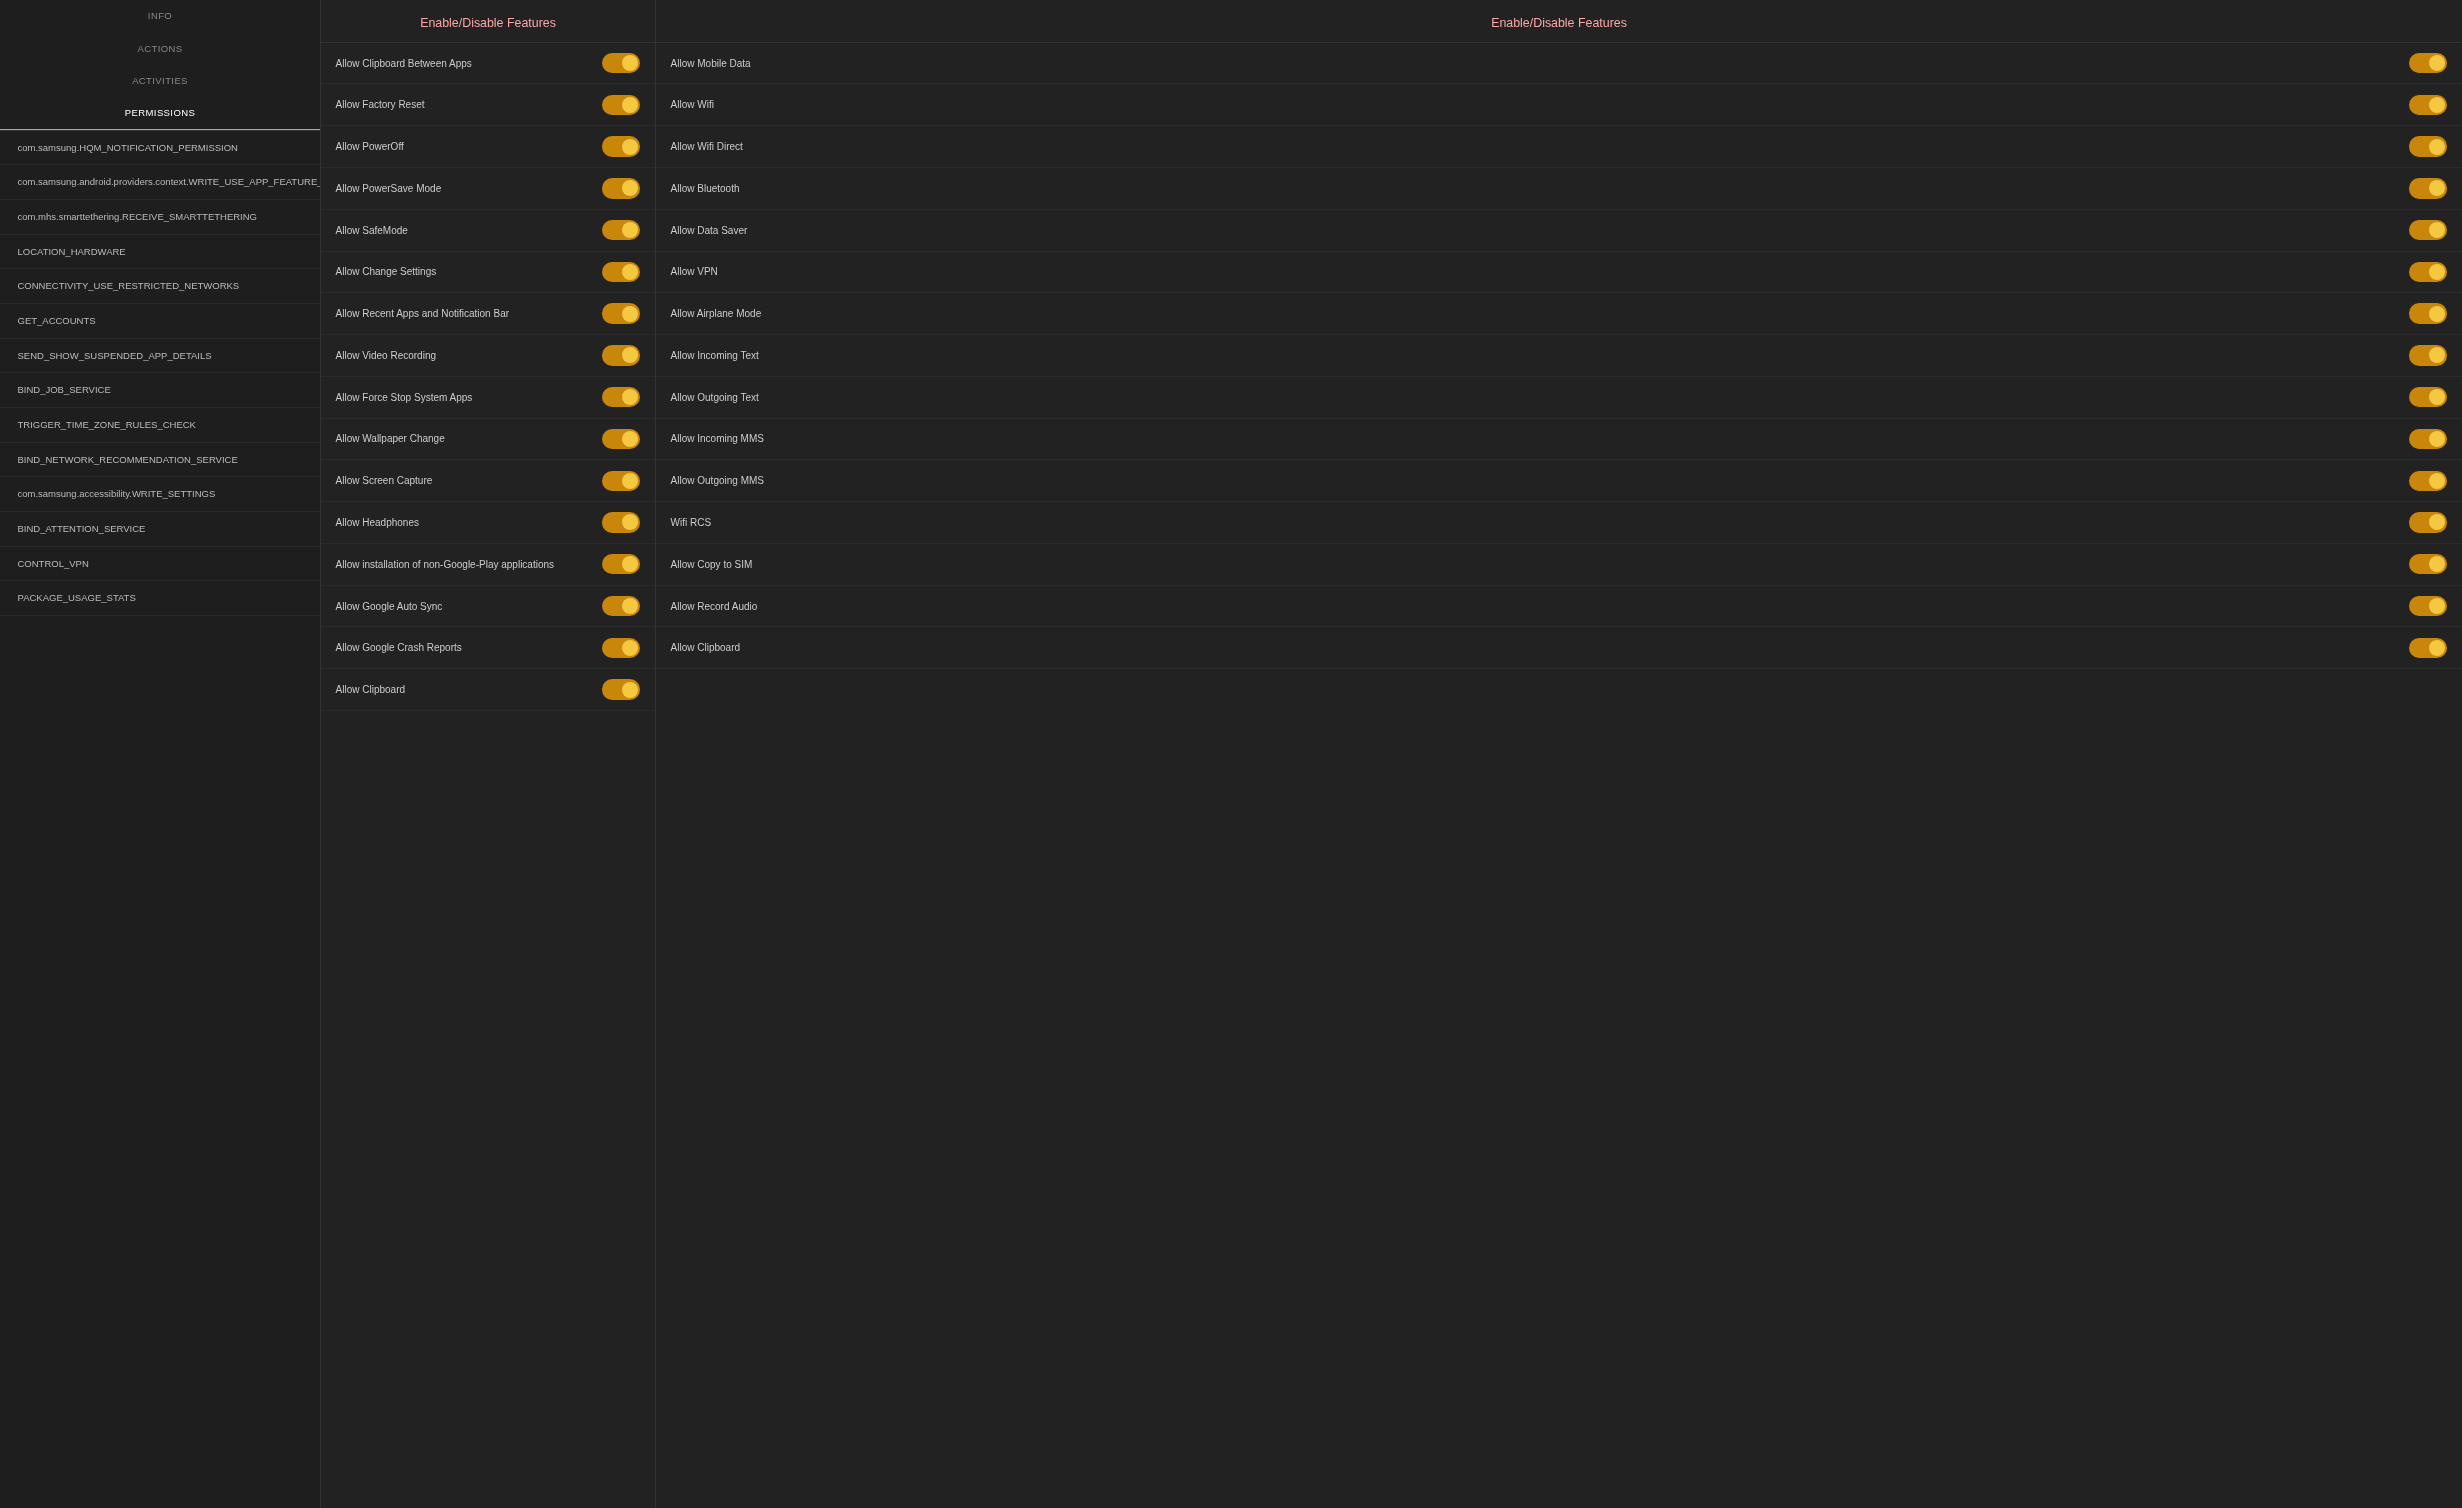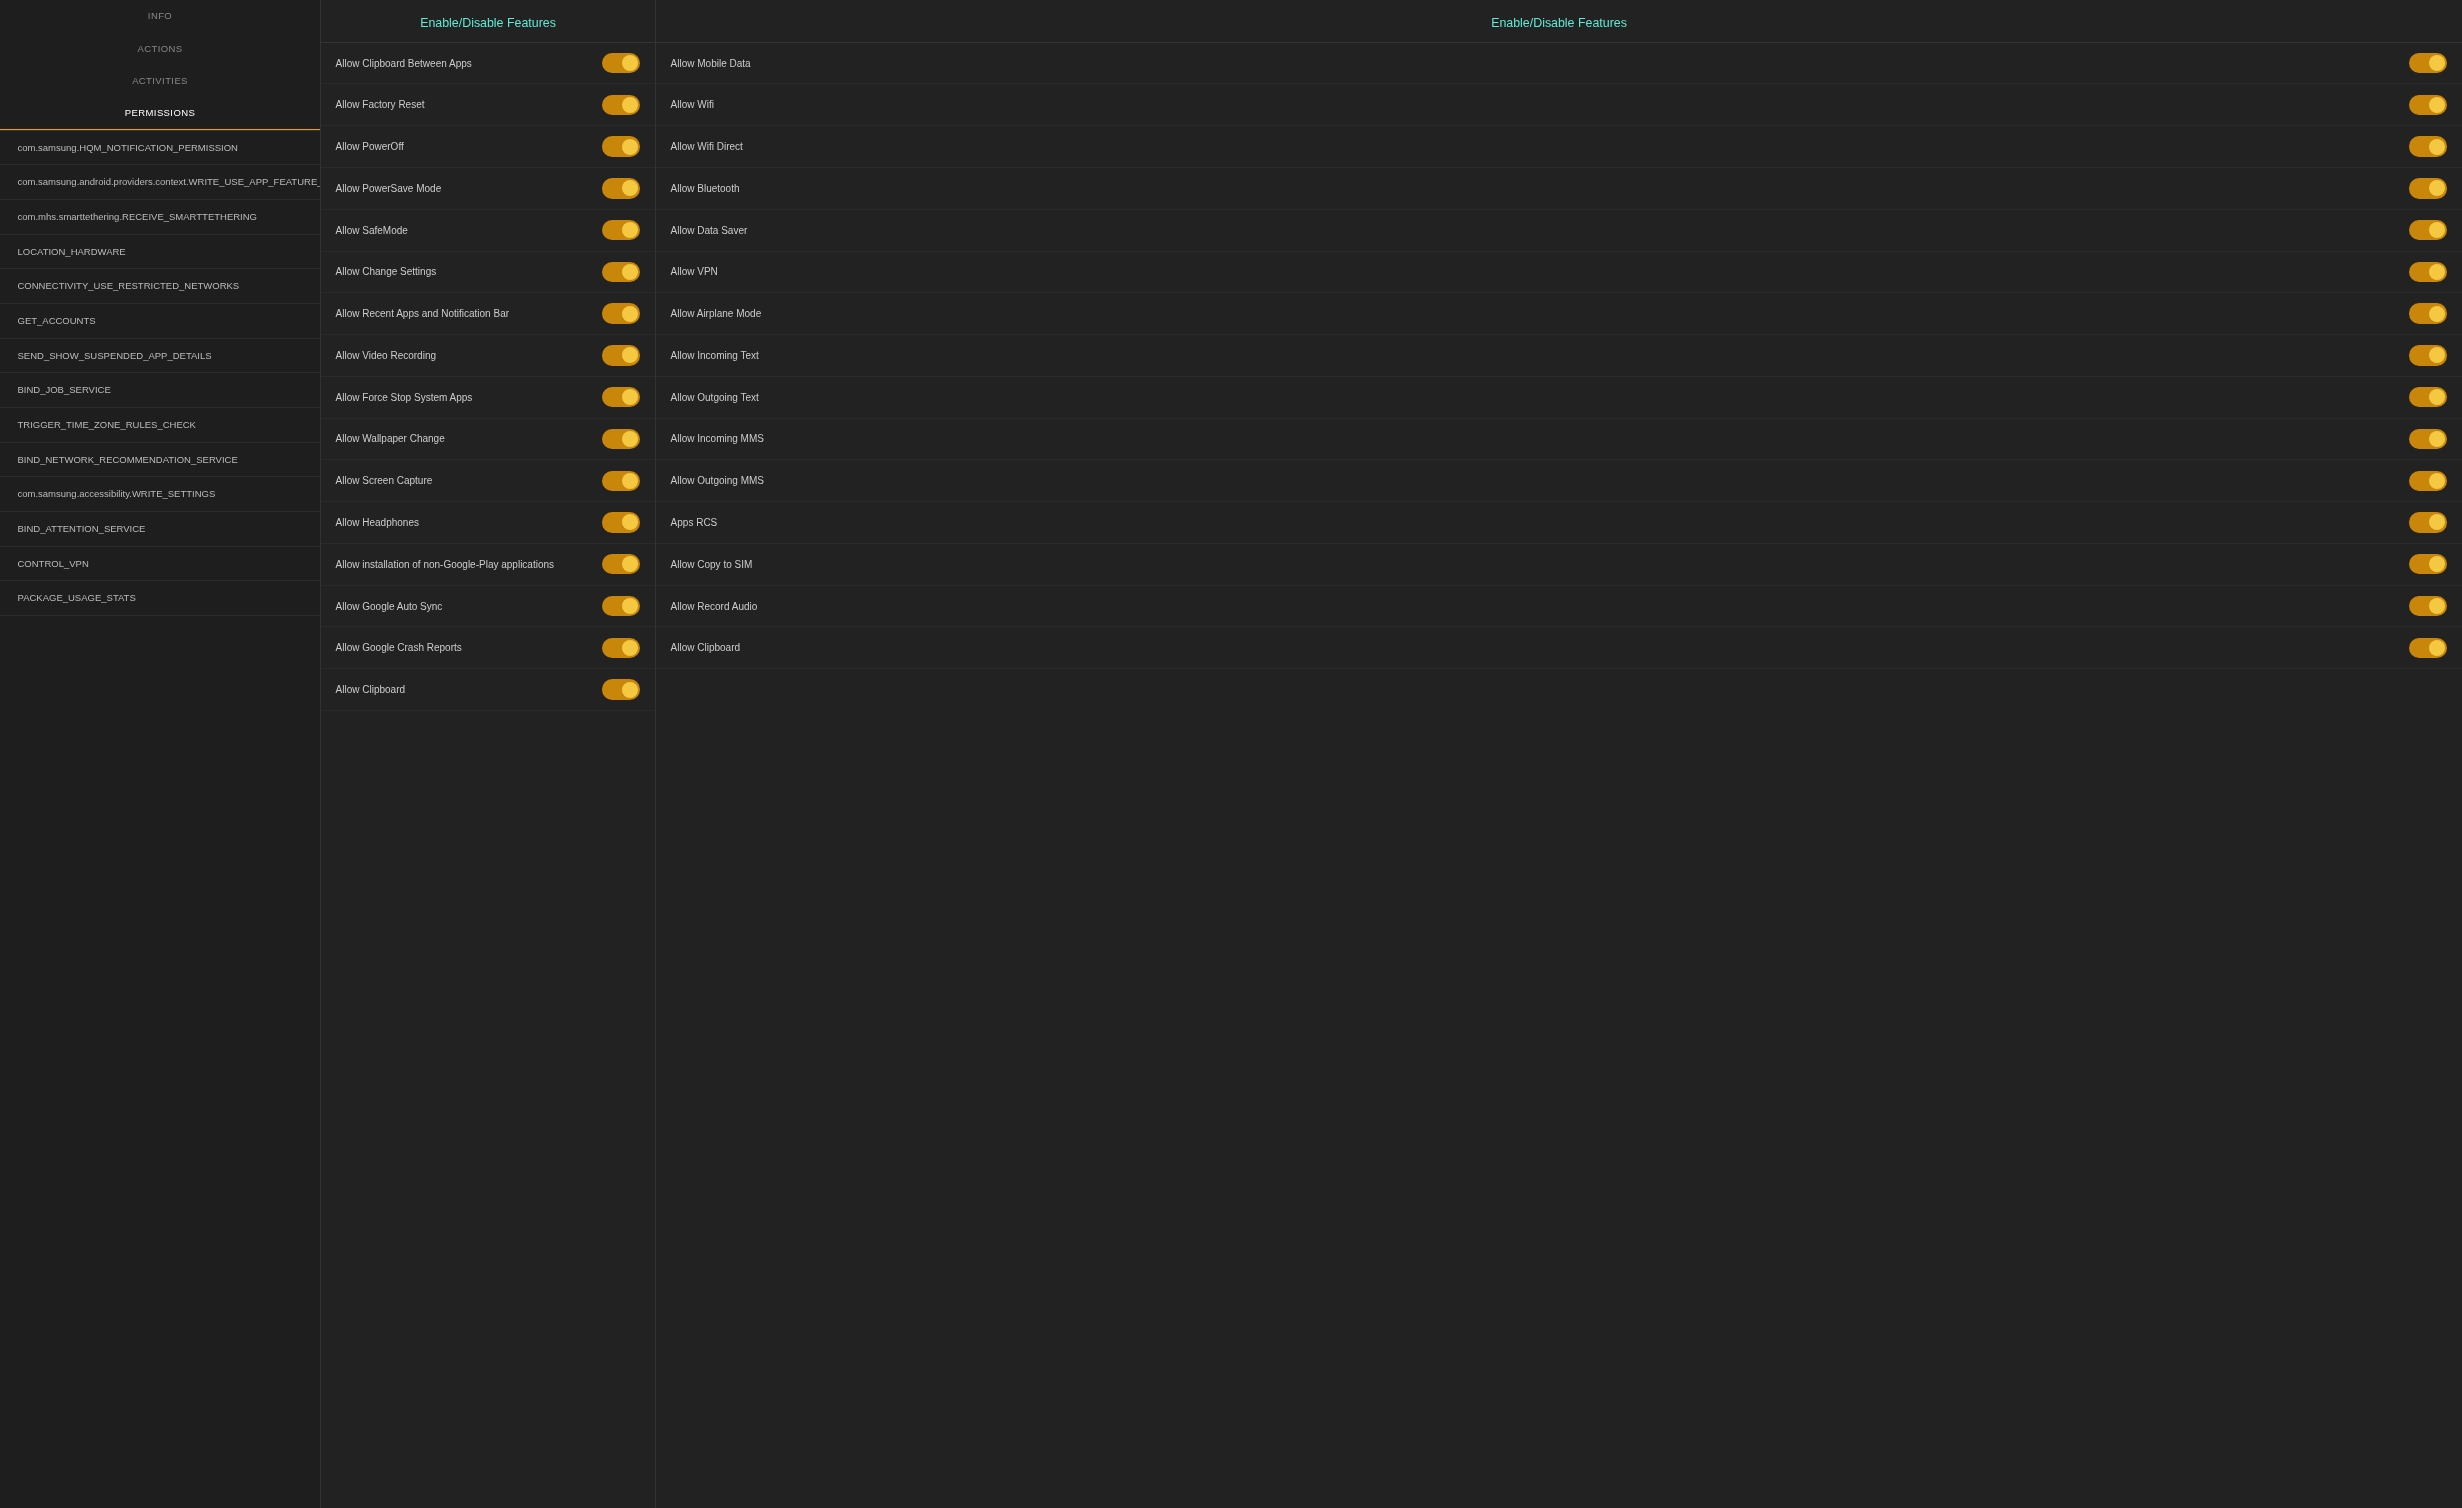--- a/index.html
+++ b/index.html
@@ -97,21 +97,21 @@
       background: #222;
       display: flex;
       flex-direction: column;
     }
 
     .panel-header {
       padding: 16px 11.7px 11.7px;
       text-align: center;
       font-size: 12.4px;
       font-weight: 400;
-      color: #5eead4;
+      color: #fca5a5;
       border-bottom: 0.7px solid #333;
     }
 
     .features-list {
       flex: 1;
       overflow-y: auto;
     }
 
     .feature-item {
       display: flex;
@@ -412,21 +412,21 @@
       </div>
       <div class="feature-item">
         <span class="feature-label">Allow Outgoing MMS</span>
         <div class="toggle">
           <div class="toggle-track on">
             <div class="toggle-thumb"></div>
           </div>
         </div>
       </div>
       <div class="feature-item">
-        <span class="feature-label">Apps RCS</span>
+        <span class="feature-label">Wifi RCS</span>
         <div class="toggle">
           <div class="toggle-track on">
             <div class="toggle-thumb"></div>
           </div>
         </div>
       </div>
       <div class="feature-item">
         <span class="feature-label">Allow Copy to SIM</span>
         <div class="toggle">
           <div class="toggle-track on">

